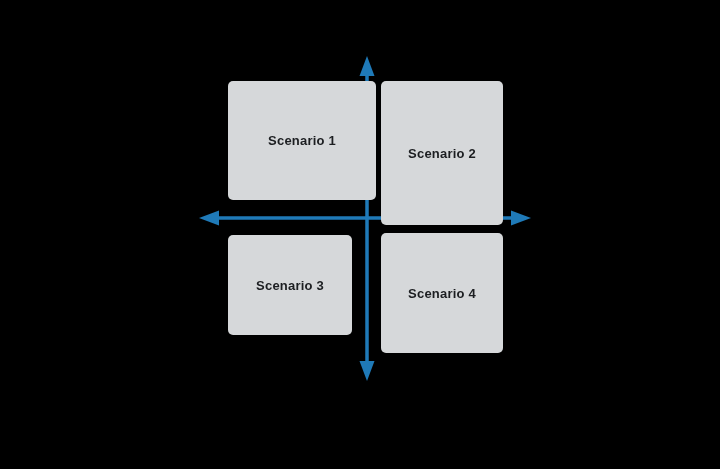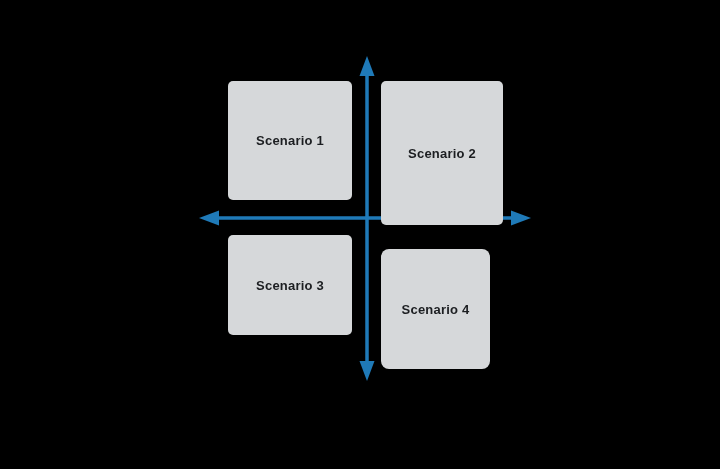--- a/index.html
+++ b/index.html
@@ -36,24 +36,24 @@
     display: flex;
     align-items: center;
     justify-content: center;
   }
   .quad span {
     font-size: 13px;
     font-weight: bold;
     color: var(--box_text, #1c1e21);
     letter-spacing: 0.2px;
   }
-  .q1 { left: 228px; top: 81px;  width: 124px; height: 119px; }
+  .q1 { left: 228px; top: 81px;  width: 148px; height: 119px; }
   .q2 { left: 381px; top: 81px;  width: 122px; height: 144px; }
   .q3 { left: 228px; top: 235px; width: 124px; height: 100px; }
-  .q4 { left: 381px; top: 249px; width: 109px; height: 120px; border-radius: 8px; }
+  .q4 { left: 381px; top: 233px; width: 122px; height: 120px; }
 </style>
 </head>
 <body>
 
 <div class="stage">
 
   <svg class="axes" viewBox="0 0 720 469" aria-hidden="true">
     <g>
       <line x1="367" y1="72" x2="367" y2="364"></line>
       <polygon points="367,56 359.5,76 374.5,76"></polygon>

